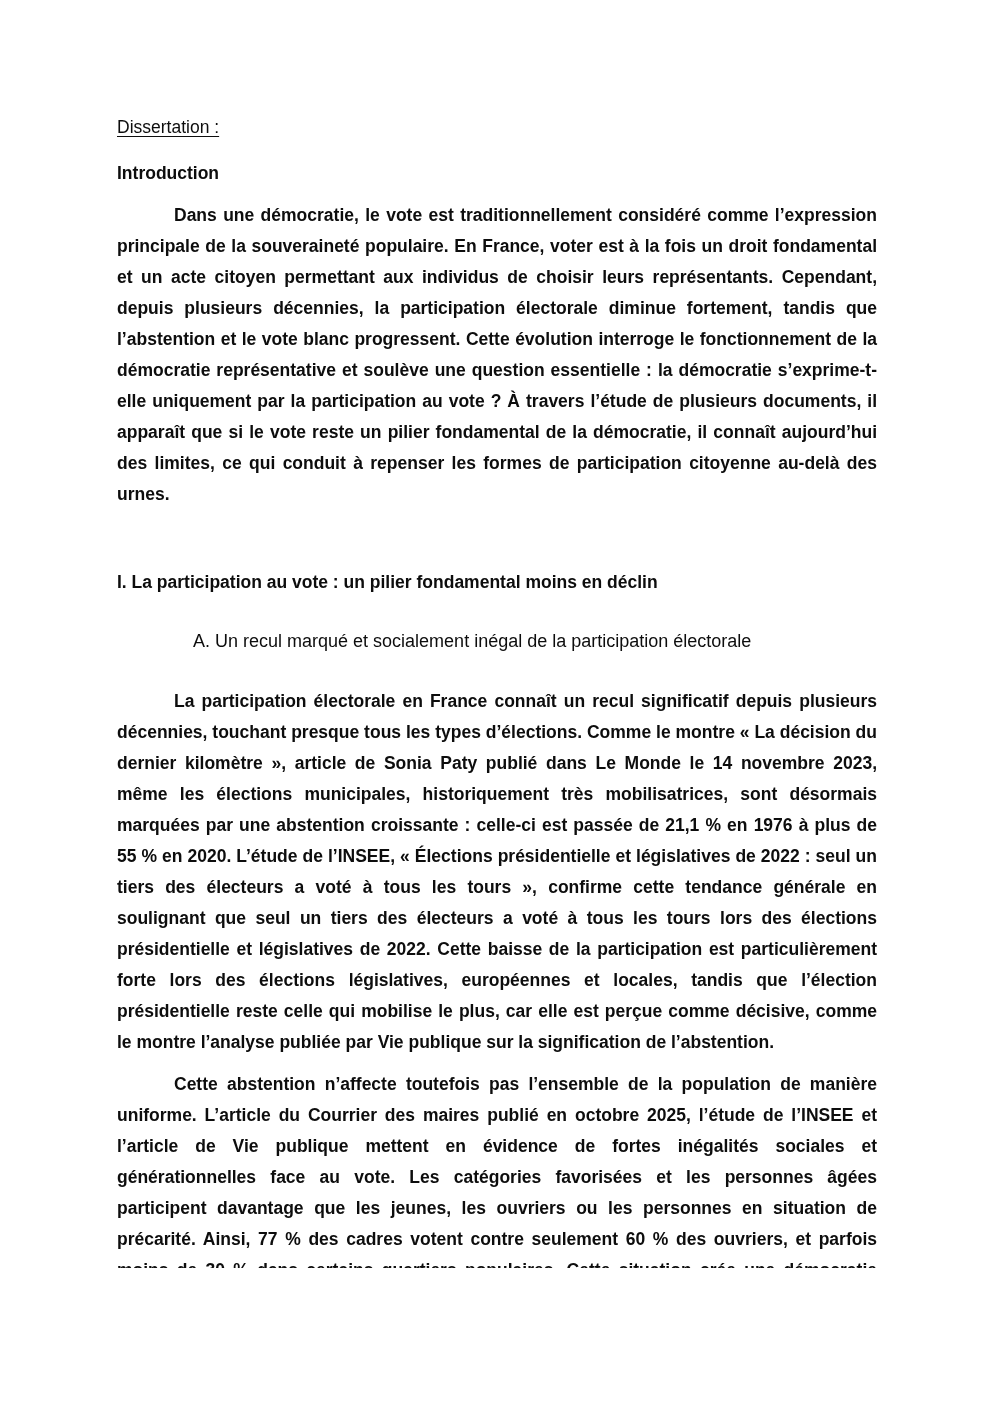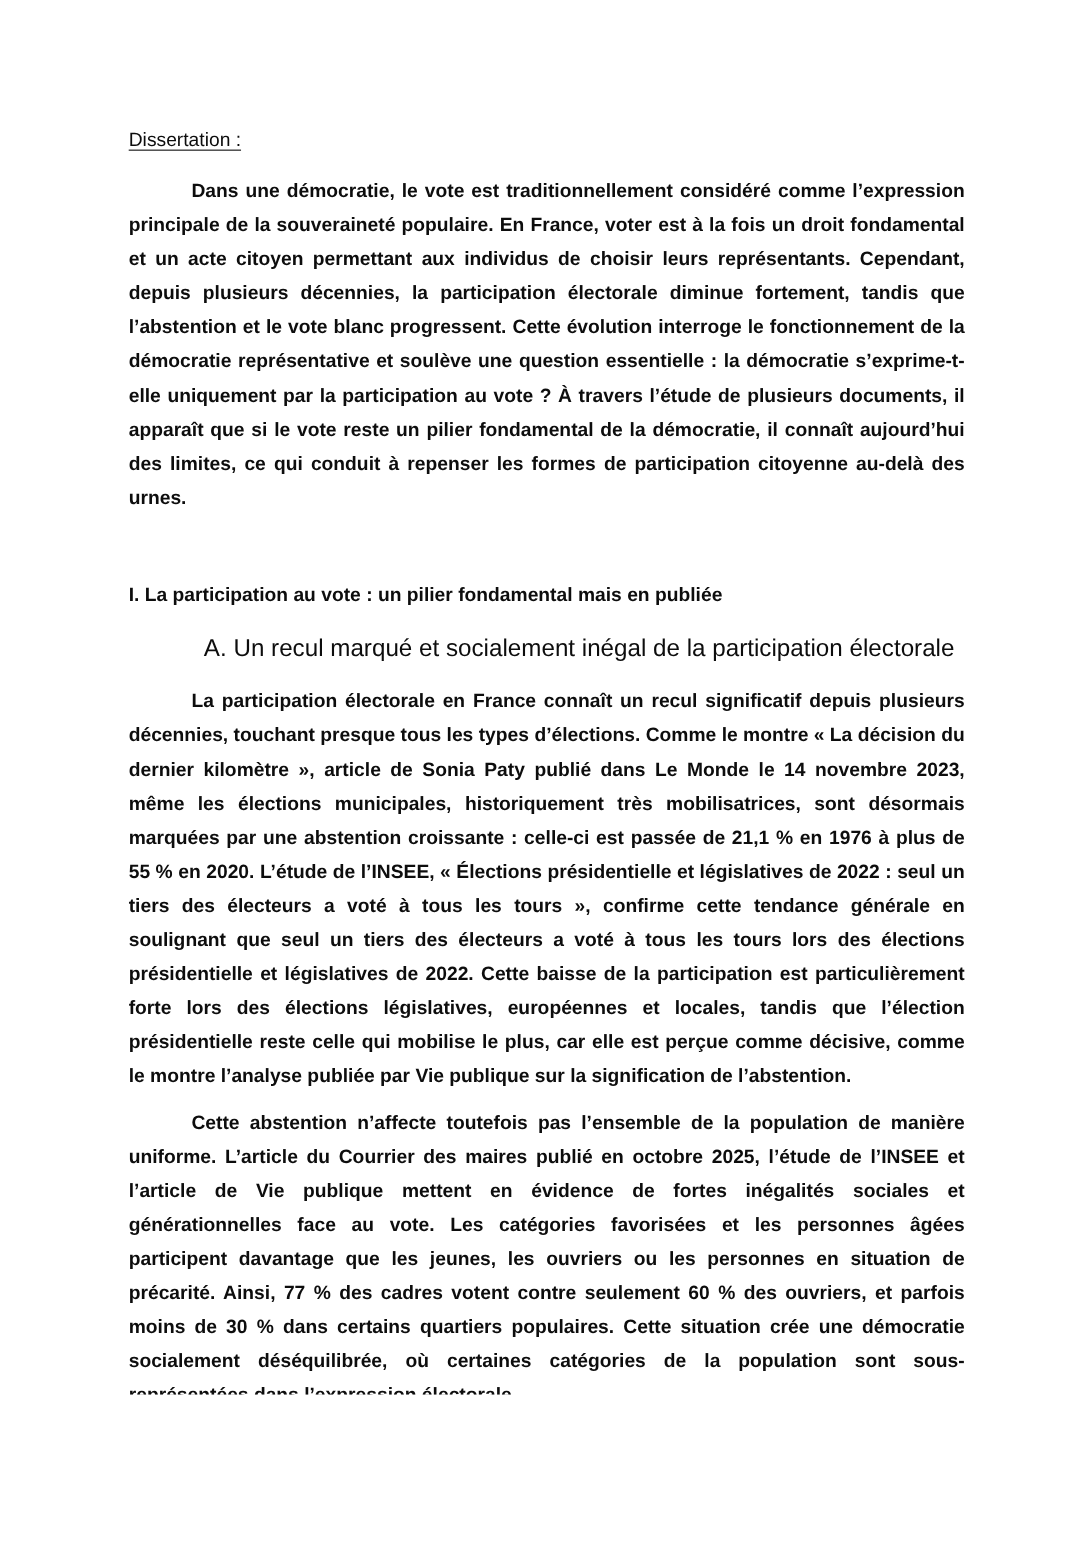--- a/index.html
+++ b/index.html
@@ -64,26 +64,25 @@
   
   .section-heading {
     font-size: 17.5px;
     line-height: 31px;
     font-weight: 700;
     margin: 0;
   }
 
   
   .sub-heading {
-    font-size: 22px;
+    font-size: 18px;
     line-height: 31px;
     font-weight: 400;
-    margin: 6px;
+    margin: 17px;
     padding-left: 59px;
-    text-align: center;
   }
 
   
   .body-par {
     font-size: 17.5px;
     line-height: 31px;
     font-weight: 700;
     text-align: justify;
     text-justify: inter-word;
     text-indent: 57px;
@@ -101,26 +100,27 @@
 </head>
 <body>
 
 <div class="page">
   <div class="content">
 
     <div class="title-row">
       <span class="doc-title">Dissertation :</span>
     </div>
 
+    <div class="doc-subtitle">Introduction</div>
 
     <p class="body-par">Dans une démocratie, le vote est traditionnellement considéré comme l’expression principale de la souveraineté populaire. En France, voter est à la fois un droit fondamental et un acte citoyen permettant aux individus de choisir leurs représentants. Cependant, depuis plusieurs décennies, la participation électorale diminue fortement, tandis que l’abstention et le vote blanc progressent. Cette évolution interroge le fonctionnement de la démocratie représentative et soulève une question essentielle : la démocratie s’exprime-t-elle uniquement par la participation au vote ? À travers l’étude de plusieurs documents, il apparaît que si le vote reste un pilier fondamental de la démocratie, il connaît aujourd’hui des limites, ce qui conduit à repenser les formes de participation citoyenne au-delà des urnes.</p>
 
     <div class="gap-after-intro"></div>
 
-    <div class="section-heading">I. La participation au vote : un pilier fondamental mais en publiée</div>
+    <div class="section-heading">I. La participation au vote : un pilier fondamental moins en déclin</div>
 
     <div class="gap-heading-to-sub"></div>
 
     <div class="sub-heading">A. Un recul marqué et socialement inégal de la participation électorale</div>
 
     <div class="gap-sub-to-par"></div>
 
     <p class="body-par">La participation électorale en France connaît un recul significatif depuis plusieurs décennies, touchant presque tous les types d’élections. Comme le montre « La décision du dernier kilomètre », article de Sonia Paty publié dans Le Monde le 14 novembre 2023, même les élections municipales, historiquement très mobilisatrices, sont désormais marquées par une abstention croissante : celle-ci est passée de 21,1 % en 1976 à plus de 55 % en 2020. L’étude de l’INSEE, « Élections présidentielle et législatives de 2022 : seul un tiers des électeurs a voté à tous les tours », confirme cette tendance générale en soulignant que seul un tiers des électeurs a voté à tous les tours lors des élections présidentielle et législatives de 2022. Cette baisse de la participation est particulièrement forte lors des élections législatives, européennes et locales, tandis que l’élection présidentielle reste celle qui mobilise le plus, car elle est perçue comme décisive, comme le montre l’analyse publiée par Vie publique sur la signification de l’abstention.</p>
 
     <div class="gap-par-to-par"></div>

